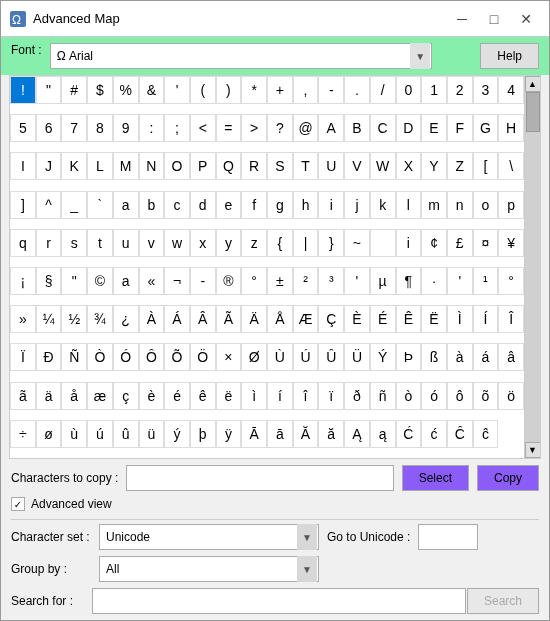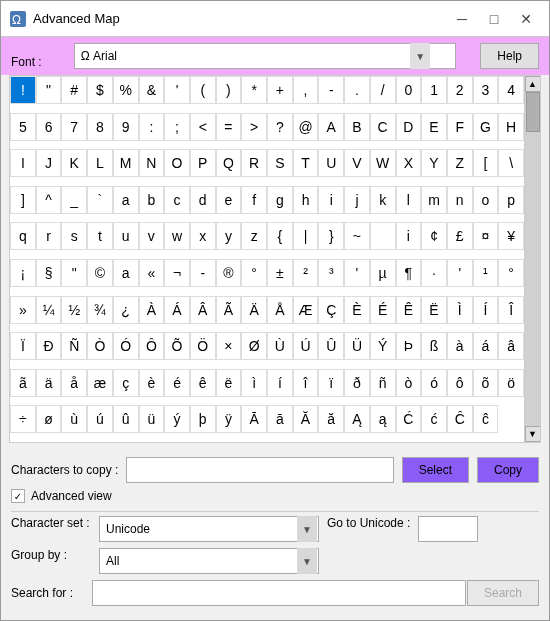--- a/index.html
+++ b/index.html
@@ -58,24 +58,24 @@
       cursor: pointer;
       display: flex;
       align-items: center;
       justify-content: center;
       font-size: 14px;
       color: #444;
     }
 
     .font-row {
       display: flex;
-      align-items: flex-end;
+      align-items: flex-start;
       padding: 6px 10px;
       gap: 8px;
-      background: #f0abfc;
+      background: #86efac;
       flex-shrink: 0;
     }
 
     .font-label {
       font-size: 12px;
       white-space: nowrap;
     }
 
     .font-select-wrapper {
       flex: 1;
@@ -84,21 +84,20 @@
 
     .font-select {
       width: 100%;
       height: 26px;
       border: 1px solid #aaa;
       background: #fff;
       padding: 2px 24px 2px 6px;
       font-size: 12px;
       appearance: none;
       cursor: pointer;
-      margin-left: 24px;
     }
 
     .font-select-arrow {
       position: absolute;
       right: 2px;
       top: 50%;
       transform: translateY(-50%);
       pointer-events: none;
       font-size: 10px;
       color: #555;
@@ -189,21 +188,21 @@
       width: 14px;
       height: 40px;
       background: #b0b0b0;
       position: absolute;
       top: 0;
       left: 1px;
       border: 1px solid #999;
     }
 
     .bottom-section {
-      padding: 14px 10px;
+      padding: 6px 10px;
       background: #f0f0f0;
       flex-shrink: 0;
     }
 
     .chars-to-copy-row {
       display: flex;
       align-items: center;
       gap: 8px;
       margin-bottom: 6px;
     }
@@ -262,21 +261,21 @@
     }
 
     .advanced-panel {
       display: flex;
       flex-direction: column;
       gap: 6px;
     }
 
     .advanced-row {
       display: flex;
-      align-items: flex-start;
+      align-items: center;
       gap: 8px;
     }
 
     .advanced-row-label {
       font-size: 12px;
       width: 80px;
       flex-shrink: 0;
     }
 
     .advanced-select-wrapper {

